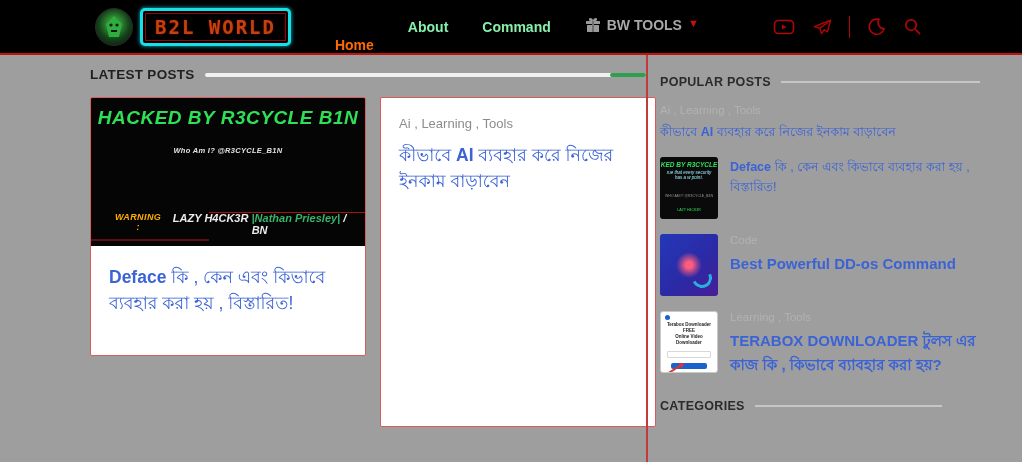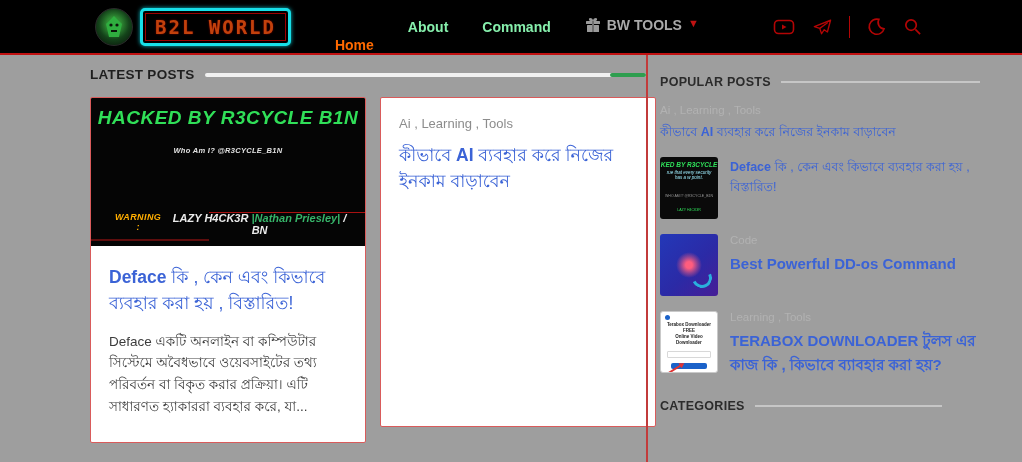--- a/index.html
+++ b/index.html
@@ -174,21 +174,20 @@
           <div class="hero-who">Who Am I? @R3CYCLE_B1N</div>
           <div class="hero-line-r"></div>
           <div class="hero-line-l"></div>
           <div class="hero-bottom">
             <span class="hero-warning">WARNING :</span>
             <span class="hero-credit"><span>LAZY H4CK3R </span><span class="mid">|Nathan Priesley|</span><span> / BN</span></span>
           </div>
         </div>
         <div class="card-body">
           <h2 class="post-title"><b>Deface</b><span> কি , কেন এবং কিভাবে ব্যবহার করা হয় , বিস্তারিত!</span></h2>
-          <div class="post-excerpt">Deface একটি অনলাইন বা কম্পিউটার সিস্টেমে অবৈধভাবে ওয়েবসাইটের তথ্য পরিবর্তন বা বিকৃত করার প্রক্রিয়া। এটি সাধারণত হ্যাকাররা ব্যবহার করে, যা...</div>
         </div>
       </div>
 
       <div class="card right">
         <div class="card-body">
           <div class="post-cat">Ai , Learning , Tools</div>
           <h2 class="post-title"><span>কীভাবে </span><b>AI</b><span> ব্যবহার করে নিজের ইনকাম বাড়াবেন</span></h2>
         </div>
       </div>
 

